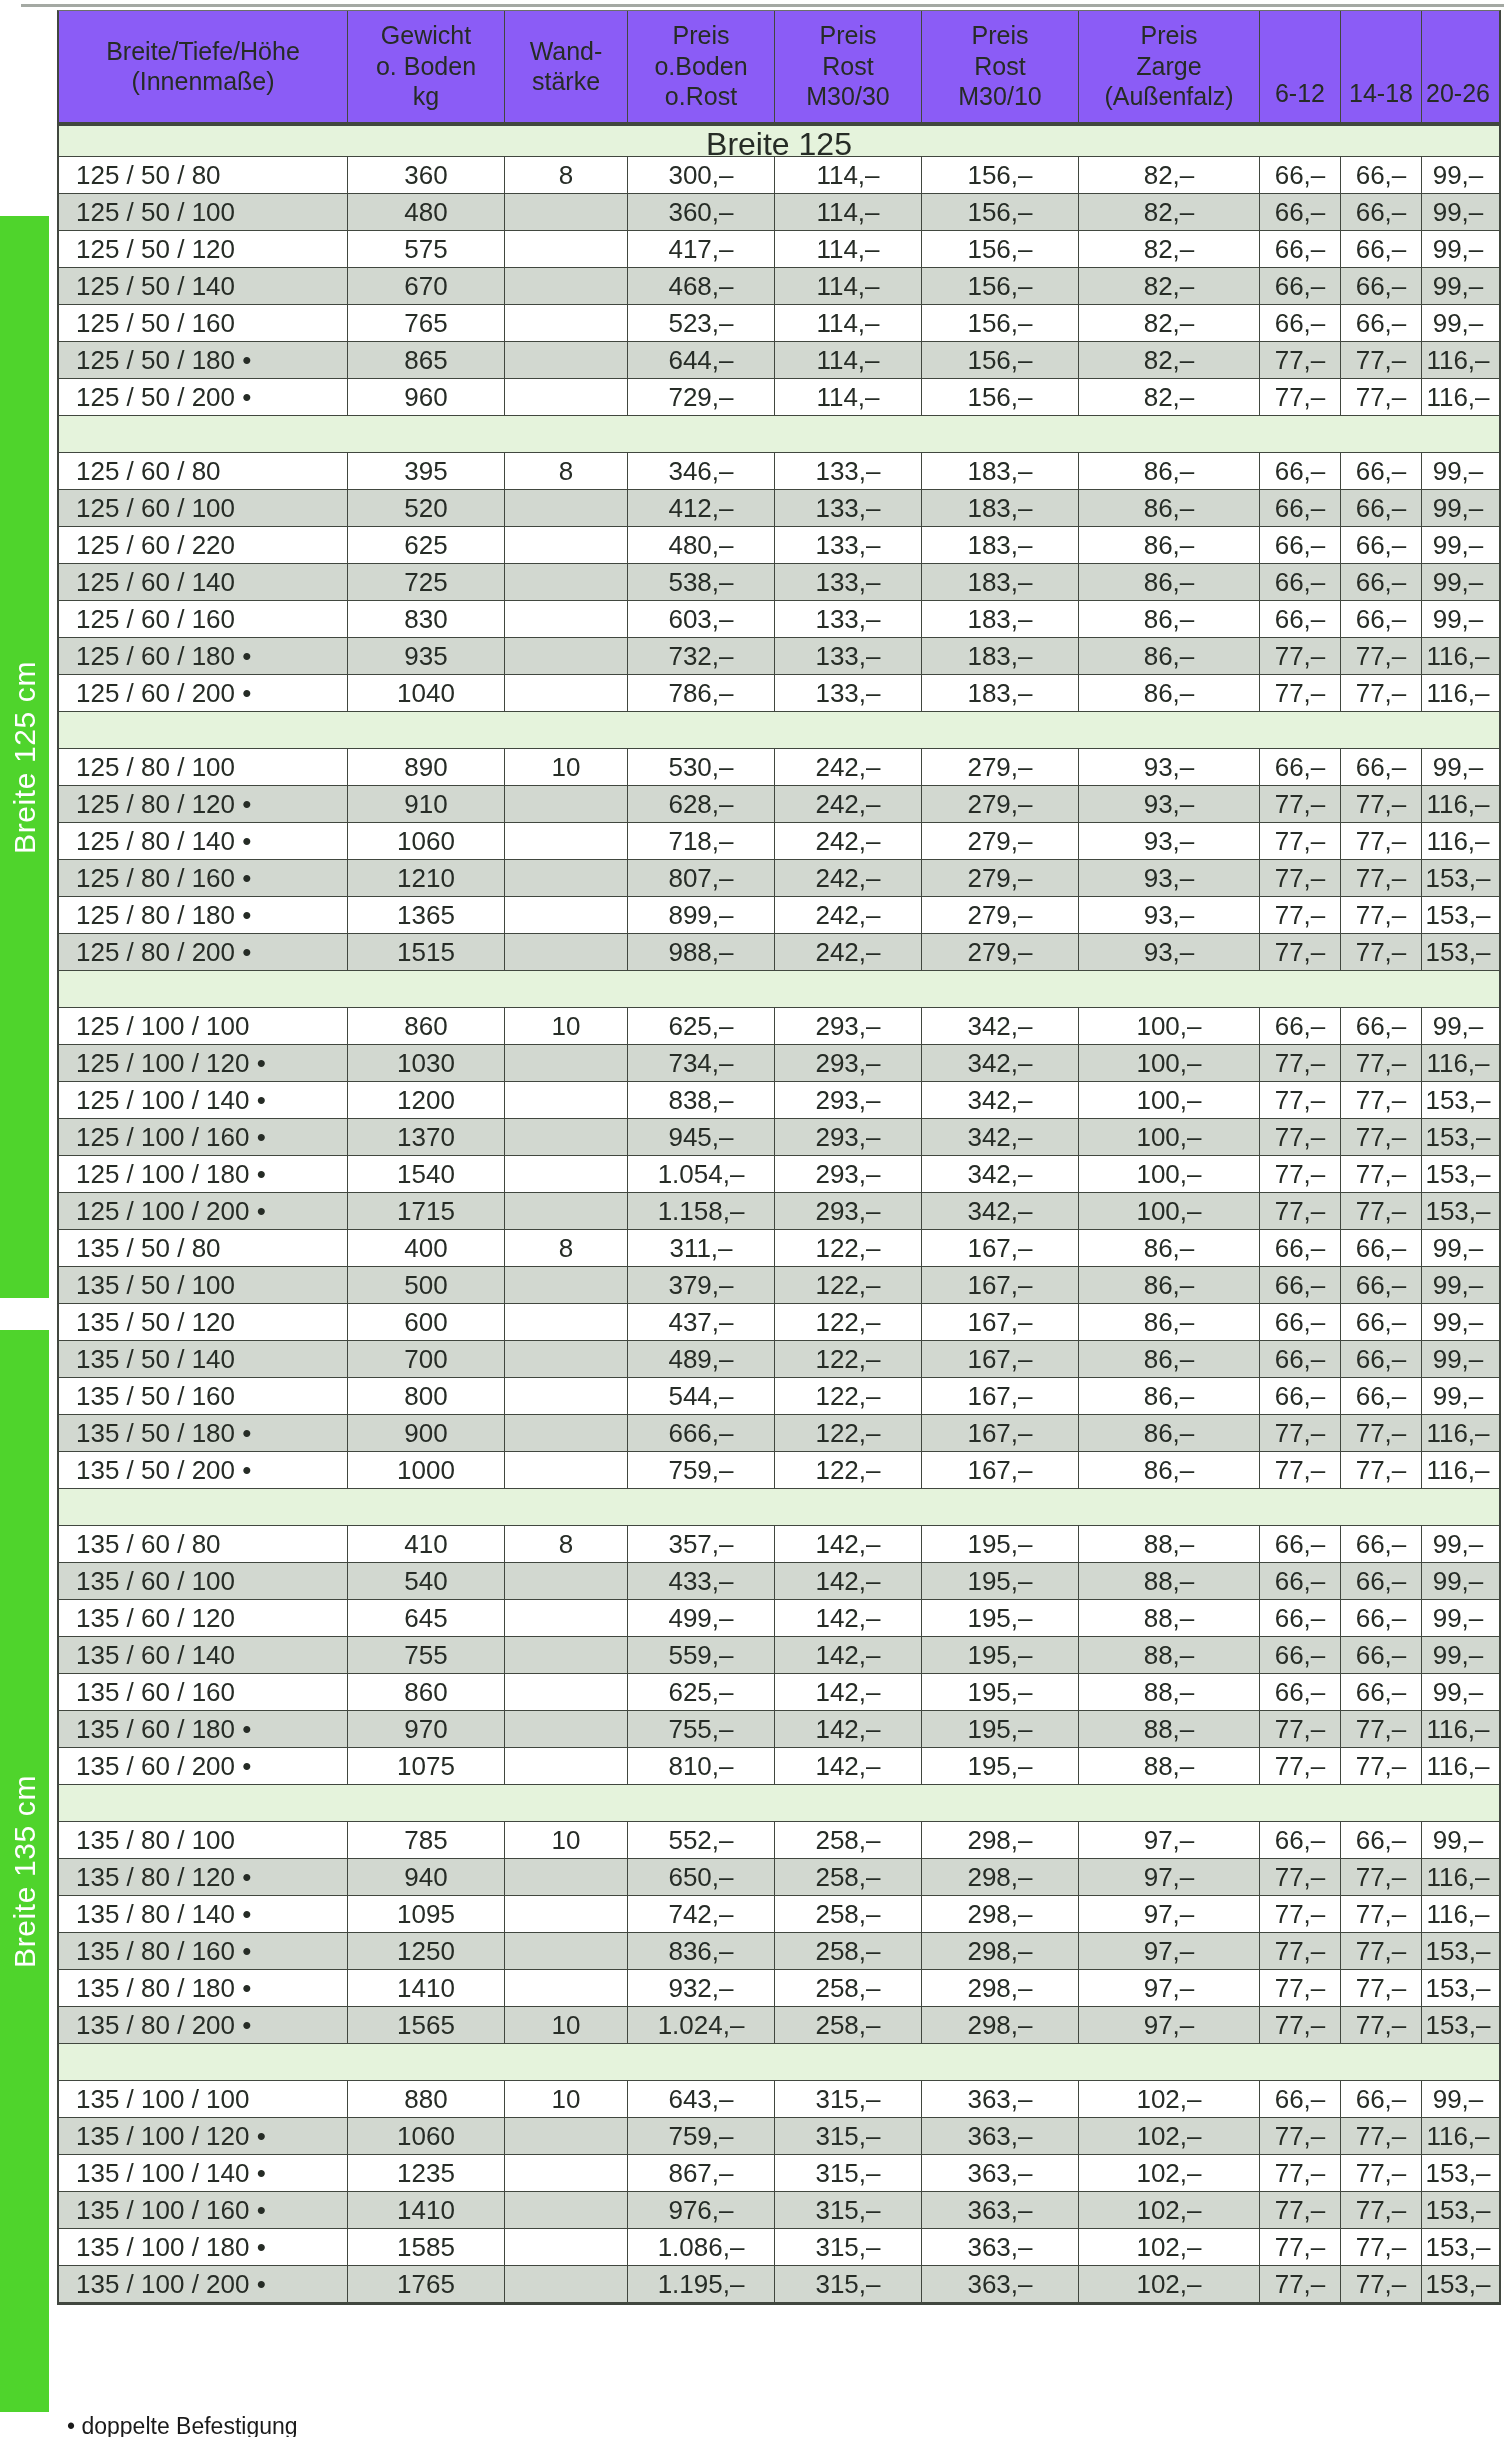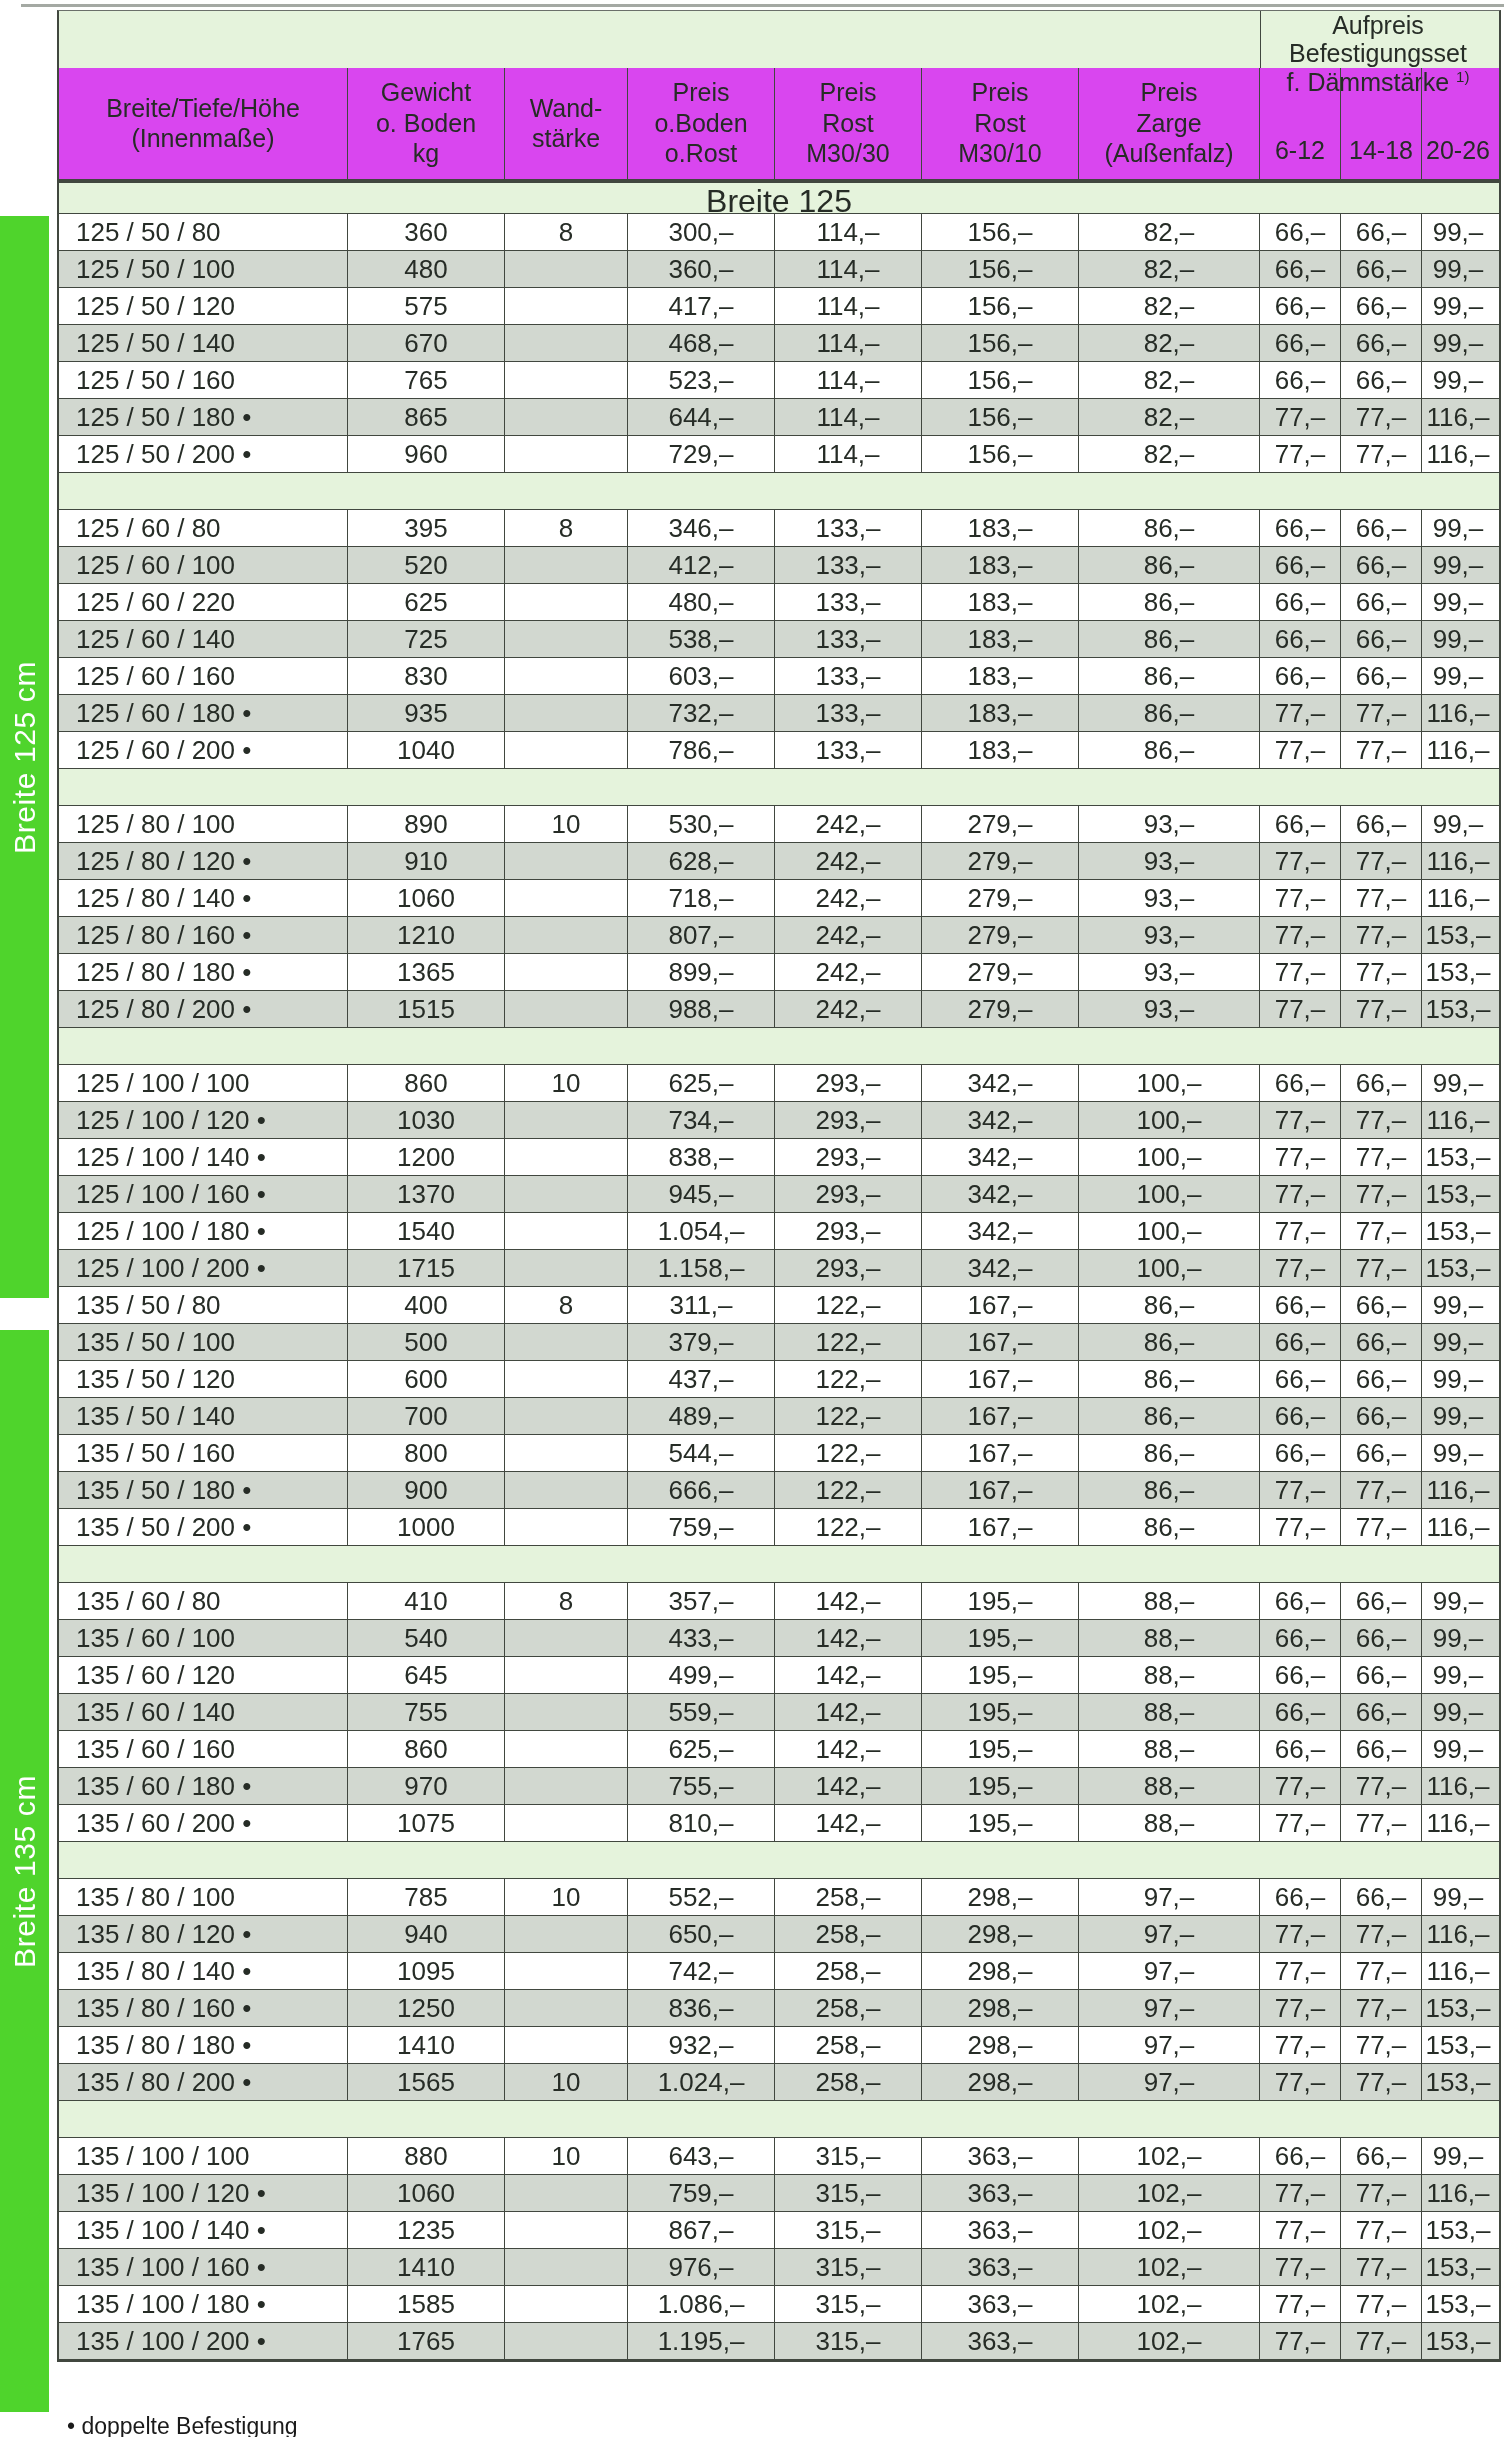--- a/index.html
+++ b/index.html
@@ -31,21 +31,21 @@
   }
   .header-row1 { display:flex; height:57px; background:#e5f3dc; }
   .h1-spacer { width:1201px; }
   .h1-group {
     width:235px; box-sizing:border-box; border-left:1.8px solid #41473f;
     display:grid; place-items:center; text-align:center;
     font-size:25px; line-height:1.15;
   }
   .h1-group sup { font-size:15px; }
 
-  .header-row2 { display:flex; height:111px; background:#d946ef; }
+  .header-row2 { display:flex; height:111px; background:#8b5cf6; }
   .hcell {
     box-sizing:border-box; border-right:1.2px solid #41473f;
     display:grid; place-items:center; text-align:center;
     font-size:25px; line-height:1.22;
   }
   .hcell:last-child { border-right:none; }
   .hcell.dcol { align-items:end; }
   .hcell.dcol .inner { padding-bottom:13.2px; }
 
   .header-divider { height:4.8px; background:#41473f; }
@@ -81,29 +81,20 @@
 <div class="top-strip"></div>
 
 <div class="sidebar-bar bar1">
   <span class="sidebar-label">Breite 125 cm</span>
 </div>
 <div class="sidebar-bar bar2">
   <span class="sidebar-label">Breite 135 cm</span>
 </div>
 
 <div class="ptable">
-  <div class="header-row1">
-    <div class="h1-spacer"></div>
-    <div class="h1-group">
-      <div class="inner">
-        <span>Aufpreis Befestigungsset</span><br>
-        <span>f. Dämmstärke</span>&nbsp;<sup>1)</sup>
-      </div>
-    </div>
-  </div>
   <div class="header-row2" id="header-row2">
       <div class="hcell c0">
         <div class="inner"><span>Breite/Tiefe/Höhe</span><br><span>(Innenmaße)</span></div>
       </div>
       <div class="hcell c1">
         <div class="inner"><span>Gewicht</span><br><span>o. Boden</span><br><span>kg</span></div>
       </div>
       <div class="hcell c2">
         <div class="inner"><span>Wand-</span><br><span>stärke</span></div>
       </div>

